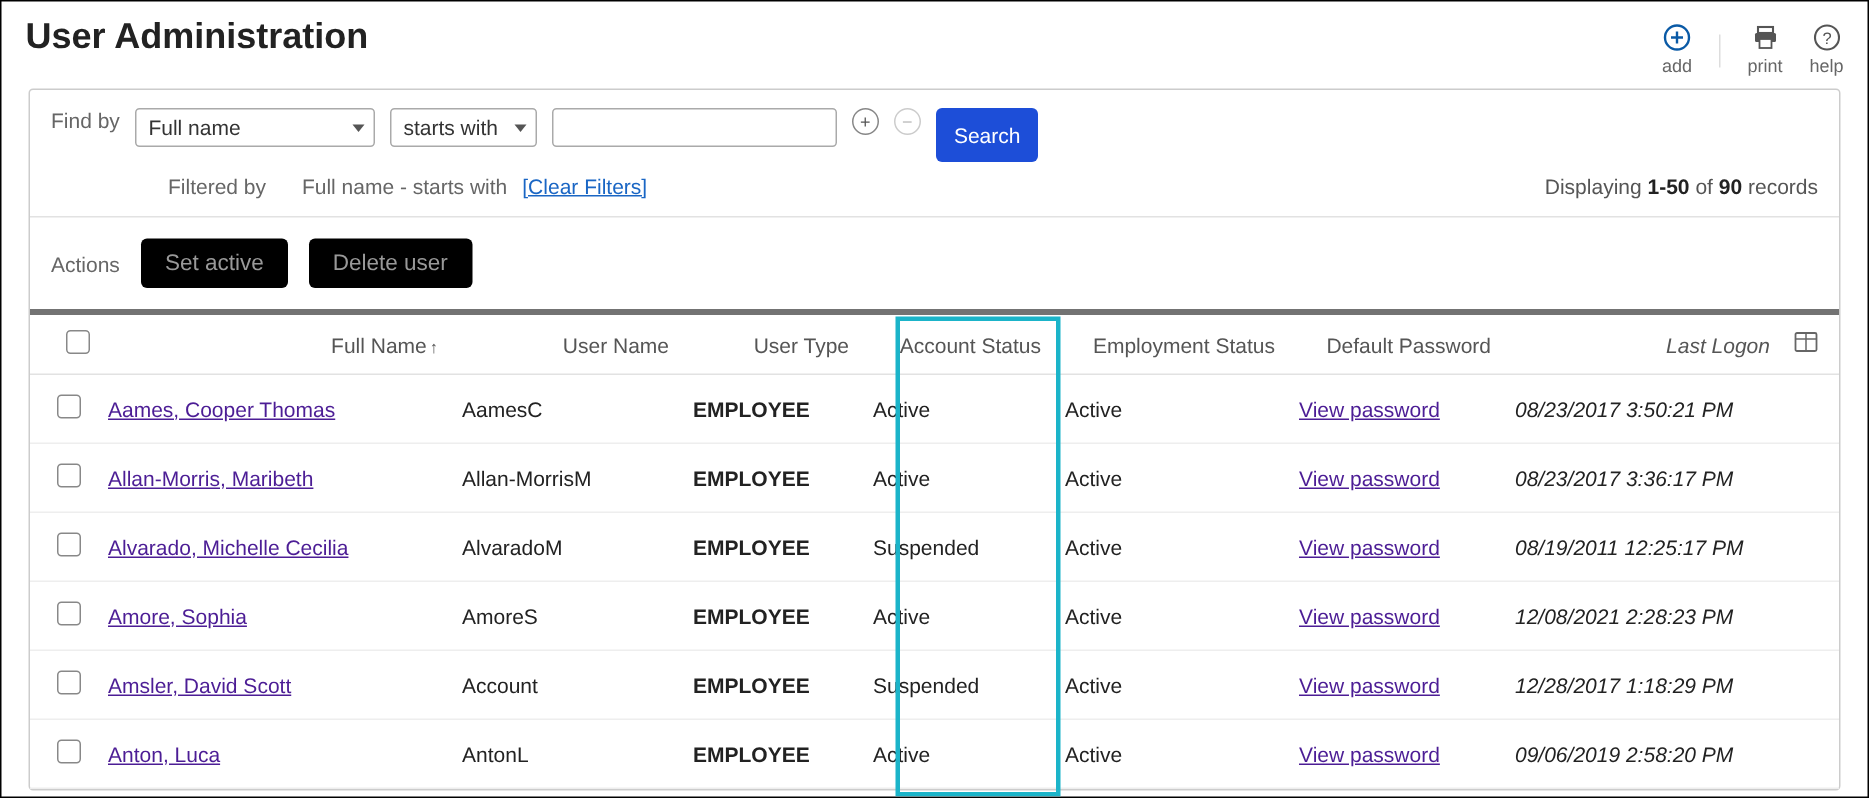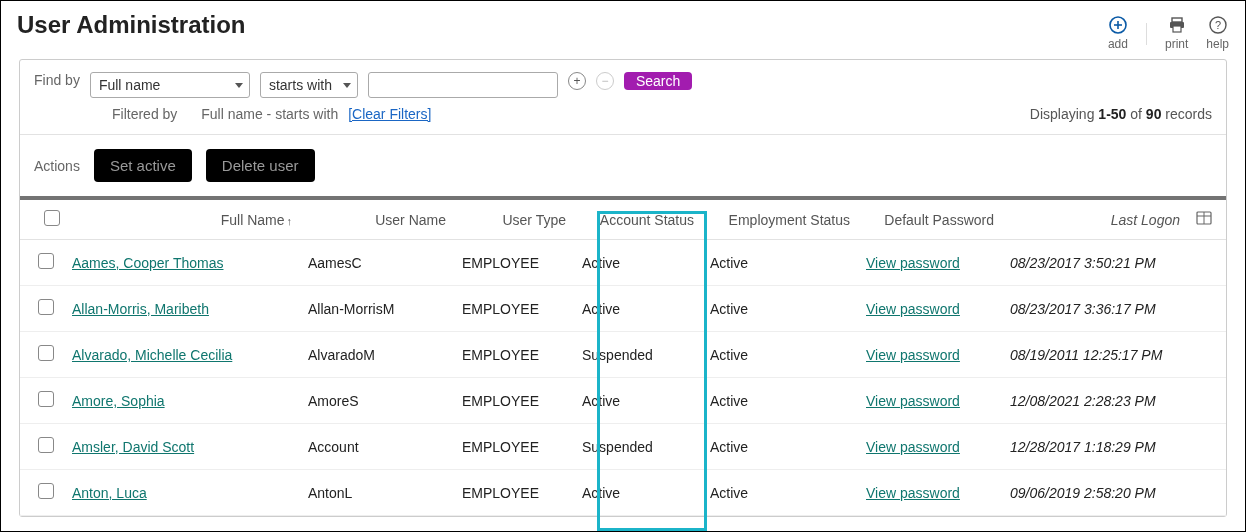--- a/index.html
+++ b/index.html
@@ -107,25 +107,25 @@
     display: inline-flex;
     align-items: center;
     justify-content: center;
     font-size: 12px;
     line-height: 1;
     cursor: pointer;
   }
   .circle-btn.plus { border: 1px solid #888; color: #555; }
   .circle-btn.minus { border: 1px solid #ccc; color: #bbb; }
   .search-btn {
-    background: #a21caf;
+    background: #1d4ed8;
     color: #fff;
     border: none;
     border-radius: 4px;
-    height: 18px;
+    height: 36px;
     padding: 0 12px;
     font-size: 14px;
     cursor: pointer;
   }
   .filter-status {
     display: flex;
     align-items: center;
     justify-content: space-between;
     padding: 4px 14px 12px 92px;
     font-size: 14px;
@@ -174,36 +174,36 @@
     background: #fff;
   }
   .table tbody td {
     padding: 13px 8px;
     border-bottom: 1px solid #eee;
     font-size: 14px;
     color: #222;
     vertical-align: middle;
   }
   .table td a, .table td .link {
-    color: #0f766e;
+    color: #4c1d95;
     text-decoration: underline;
     cursor: pointer;
   }
   .chk {
     width: 16px; height: 16px;
     border: 1.5px solid #888;
     border-radius: 3px;
     display: inline-block;
     cursor: pointer;
     background: #fff;
   }
   .col-check { width: 48px; padding-left: 18px !important; }
   .col-fullname { width: 232px; padding-left: 4px !important; }
   .col-username { width: 154px; }
-  .col-usertype { width: 120px; }
+  .col-usertype { width: 120px; font-weight: bold; }
   .col-acct { width: 128px; }
   .col-emp { width: 156px; }
   .col-pwd { width: 144px; }
   .col-logon { width: auto; font-style: italic; }
   .col-settings { width: 36px; text-align: right; padding-right: 14px !important; }
   .sort-arrow { font-size: 11px; color: #555; margin-left: 2px; }
   .highlight-box {
     position: absolute;
     left: 596px;
     top: 210px;

